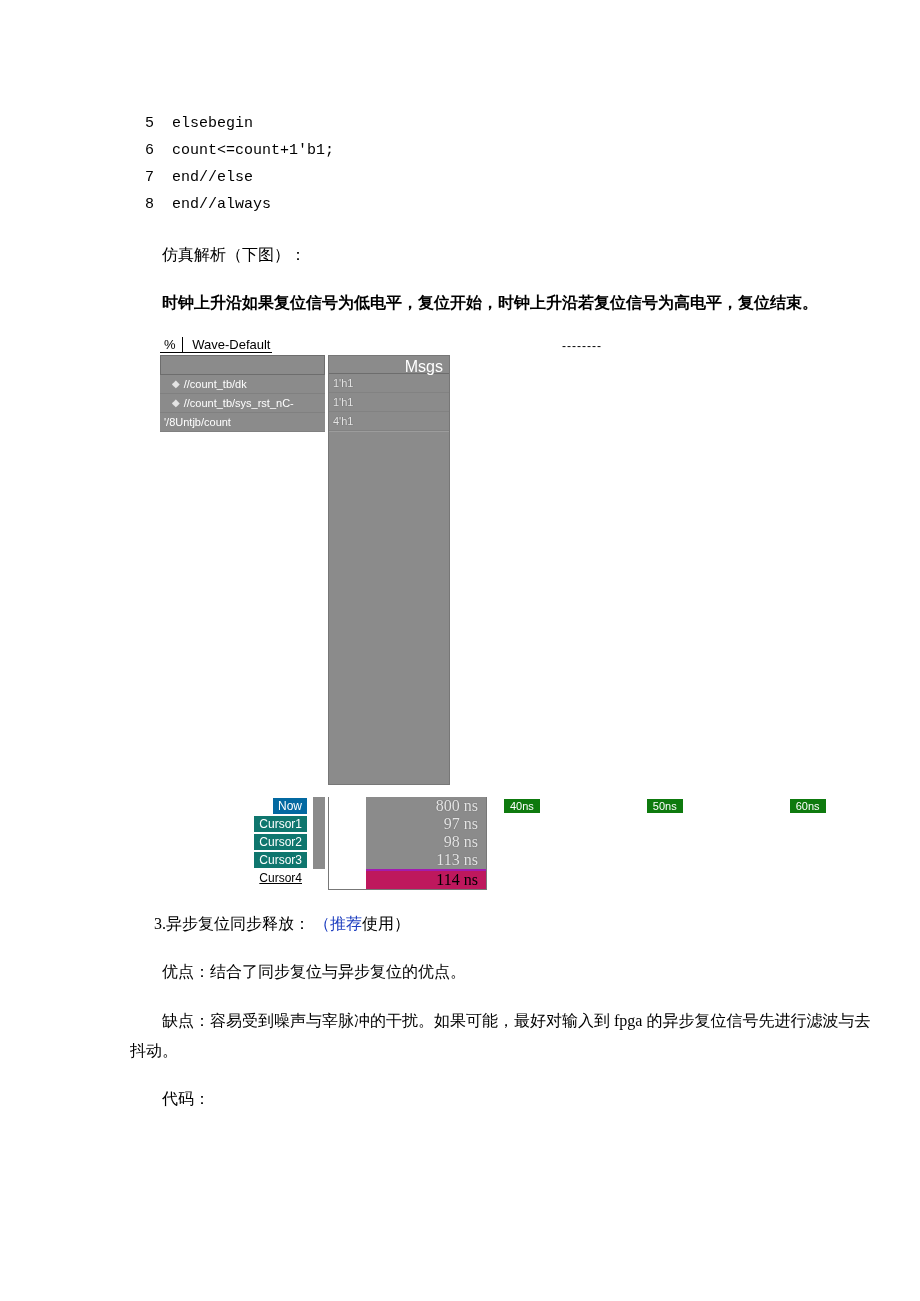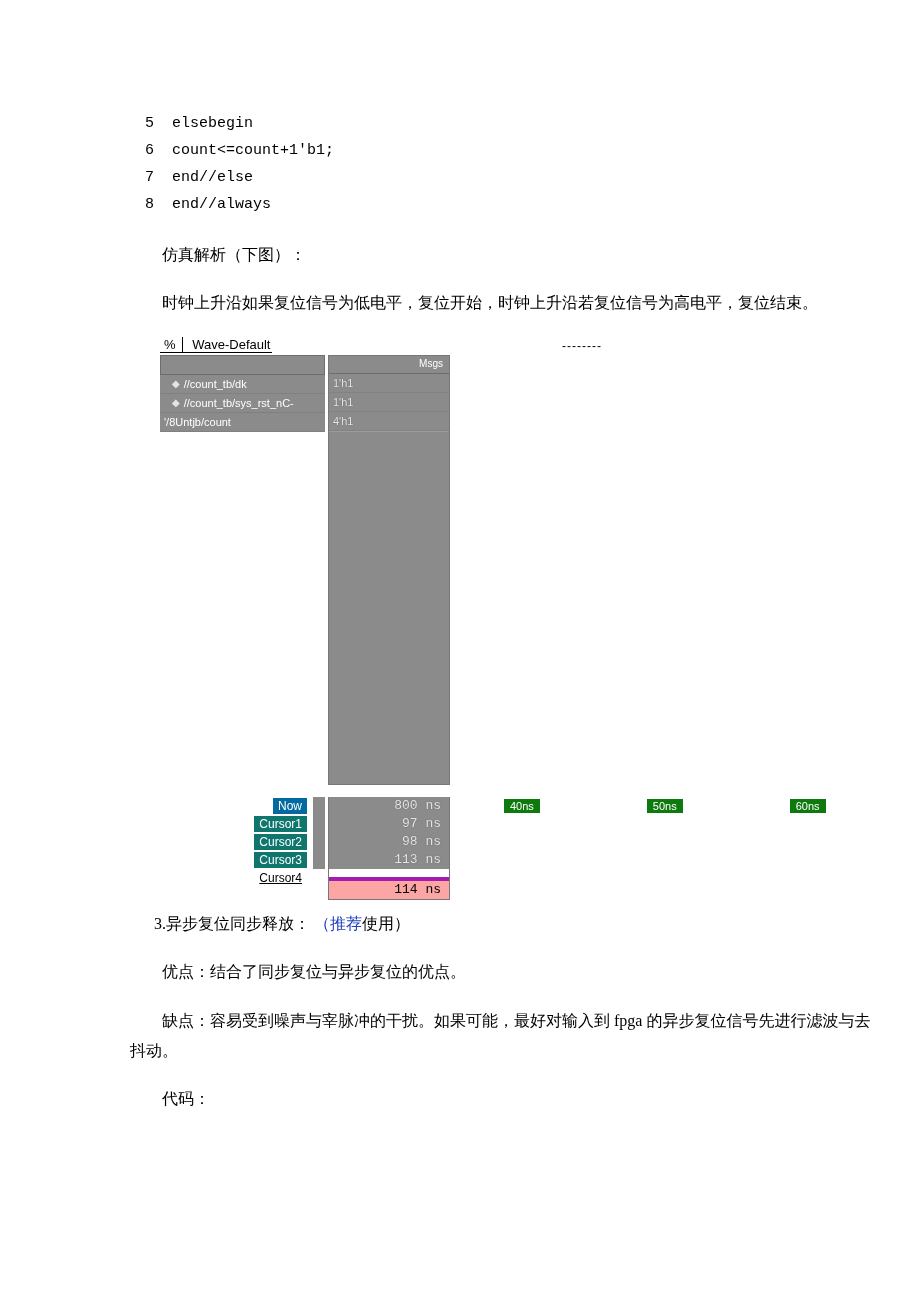--- a/index.html
+++ b/index.html
@@ -27,21 +27,21 @@
     width: 24px;
     text-align: right;
     margin-right: 18px;
   }
   .para {
     font-size: 16px;
     line-height: 1.9;
     margin: 10px 0 18px 0;
     text-indent: 2em;
   }
-  .para.no-indent { text-indent: 0; }
+  .para.no-indent { text-indent: 0; font-weight: bold; }
   .blue { color: #2040c0; }
   .wave-wrap {
     margin-top: 10px;
     position: relative;
     height: 560px;
   }
   .wave-title {
     position: absolute;
     left: 30px;
     top: 0;
@@ -106,21 +106,21 @@
     display: flex;
     flex-direction: column;
     border: 1px solid #777;
   }
   .values-hdr {
     background: #8b8b8b;
     border-bottom: 1px solid #6d6d6d;
     height: 18px;
     color: #fff;
     font-family: Arial, sans-serif;
-    font-size: 10px;
+    font-size: 16px;
     text-align: right;
     padding: 2px 6px 0 16px;
     box-sizing: border-box;
   }
   .val-row {
     height: 18px;
     color: #e5e5e5;
     font-family: Arial, sans-serif;
     font-size: 11px;
     padding-left: 4px;
@@ -158,35 +158,36 @@
   .cursor-gutter {
     width: 12px;
     height: 18px;
     background: #8b8b8b;
   }
   .cursor-values {
     position: absolute;
     left: 198px;
     top: 460px;
     width: 120px;
-    font-family: Liberation Mono, monospace;
-    font-size: 13px;
+    font-family: Liberation Serif, serif;
+    font-size: 16px;
     border-left: 1px solid #777;
     border-right: 1px solid #777;
     border-bottom: 1px solid #777;
+    padding-left: 37px;
   }
   .cursor-val {
     height: 18px;
     display: flex;
     align-items: center;
     justify-content: flex-end;
     padding-right: 8px;
   }
   .cvi-dark { background: #8b8b8b; color: #e5e5e5; text-shadow: 0 0 1px #555; }
-  .cvi-white { background: #fca5a5; color: #000; border-top: 4px solid #a21caf; margin-top: 8px; }
+  .cvi-white { background: #be185d; color: #000; border-top: 2px solid #a21caf; }
   .ticks {
     position: absolute;
     left: 330px;
     top: 460px;
     height: 18px;
     display: flex;
     align-items: center;
     font-family: Arial, sans-serif;
     font-size: 11px;
   }

